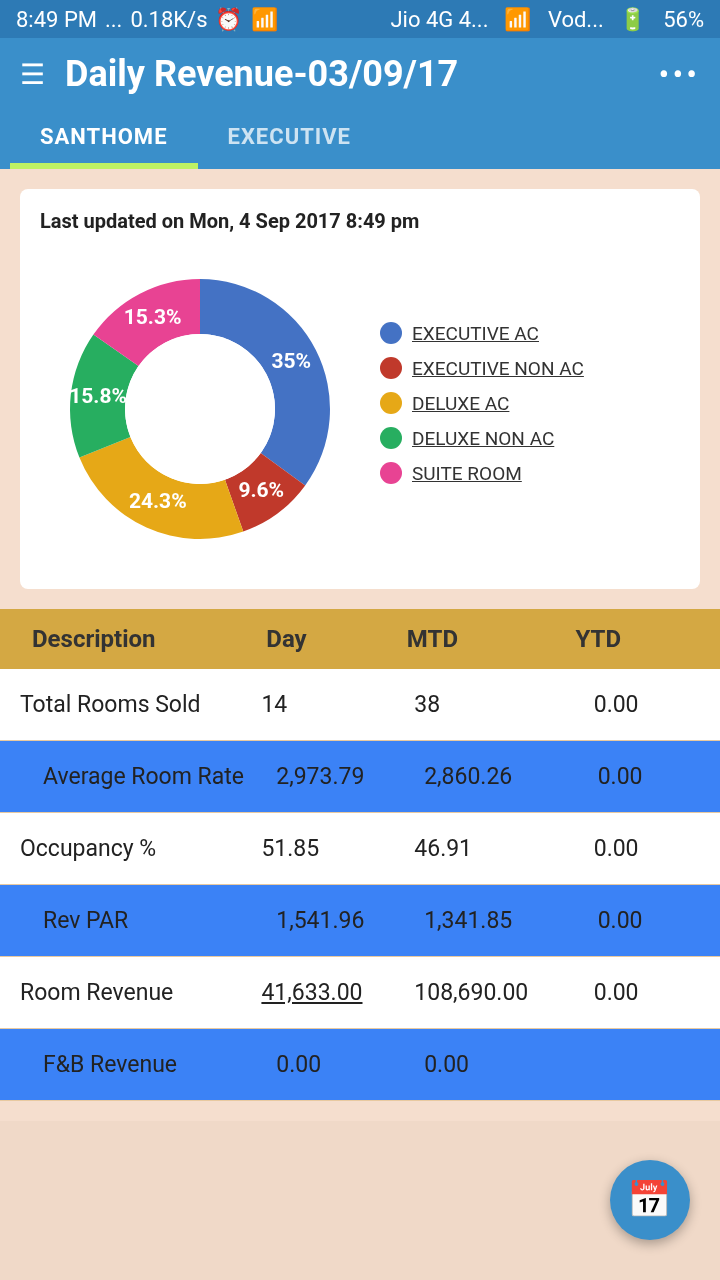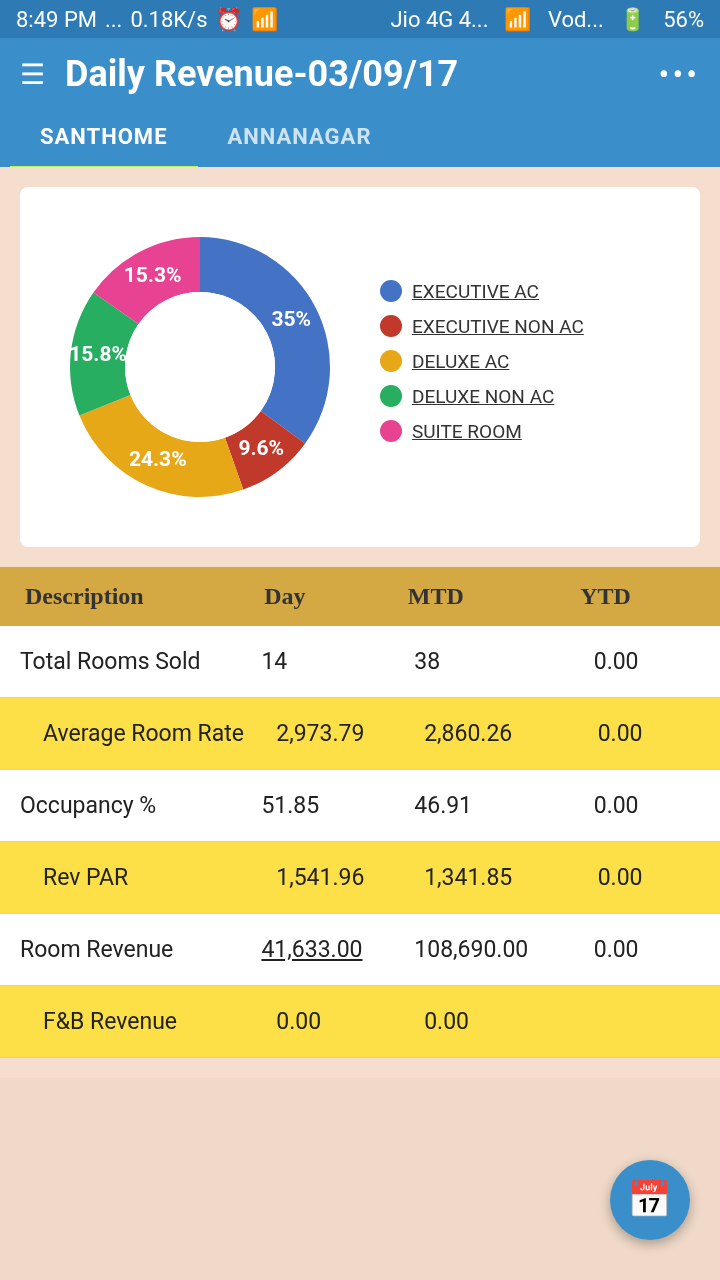--- a/index.html
+++ b/index.html
@@ -43,21 +43,21 @@
       padding: 14px 30px;
       color: rgba(255,255,255,0.75);
       font-size: 22px;
       font-weight: bold;
       cursor: pointer;
       letter-spacing: 1px;
       border-bottom: 4px solid transparent;
     }
     .tab.active {
       color: white;
-      border-bottom: 1px solid #bef264;
+      border-bottom: 6px solid #bef264;
     }
 
     
     .chart-section {
       background: #f5dece;
       padding: 20px;
     }
     .chart-card {
       background: white;
       border-radius: 8px;
@@ -99,41 +99,40 @@
     }
 
     
     .table-section {
       background: #f5dece;
       padding: 0 0 20px 0;
     }
     .table-header {
       background: #d4a843;
       display: flex;
-      padding: 16px 25px;
-      font-family: Liberation Serif, serif;
+      padding: 16px 32px;
     }
     .table-header .col {
       font-size: 24px;
       font-weight: bold;
       color: #333;
     }
     .col-desc { flex: 2.5; }
     .col-day { flex: 1.5; text-align: left; }
     .col-mtd { flex: 1.8; text-align: left; }
     .col-ytd { flex: 1.2; text-align: left; }
 
     .table-row {
       display: flex;
       padding: 22px 20px;
       border-bottom: 1px solid #e8c9a0;
       align-items: flex-end;
       gap: 20px;
     }
-    .table-row.alt { background: #fde047; padding-left: 43px; }
+    .table-row.alt { background: #3b82f6; padding-left: 43px; }
     .table-row.normal { background: white; }
 
     .table-row .col {
       font-size: 23px;
       color: #222;
     }
 
     
     .fab {
       position: fixed;
@@ -175,25 +174,26 @@
 </div>
 
 <div class="header">
   <span class="hamburger">☰</span>
   <span class="header-title">Daily Revenue-03/09/17</span>
   <span class="header-dots">•••</span>
 </div>
 
 <div class="tabs">
   <div class="tab active">SANTHOME</div>
-  <div class="tab">ANNANAGAR</div>
+  <div class="tab">EXECUTIVE</div>
 </div>
 
 <div class="chart-section">
   <div class="chart-card">
+    <div class="chart-updated">Last updated on Mon, 4 Sep 2017 8:49 pm</div>
     <div class="chart-content">
       <div class="donut-wrapper">
         <svg width="320" height="320" viewBox="0 0 320 320">
             <path d="M160,30 A130,130 0 0,1 265.1722092687432,236.41208279802146 L220.67627457812108,204.08389392193547 A75,75 0 0,0 160,85 Z" fill="#4472c4"></path>
             <text x="251.3281687293077" y="113.46597377669644" fill="white" font-size="21" font-weight="bold" text-anchor="middle" dominant-baseline="middle">35%</text>
             <path d="M265.1722092687432,236.41208279802146 A130,130 0 0,1 203.2665407879883,282.5887696660724 L184.96146583922402,230.72429019196483 A75,75 0 0,0 220.67627457812108,204.08389392193547 Z" fill="#c0392b"></path>
             <text x="221.2852607633957" y="242.16061594926484" fill="white" font-size="21" font-weight="bold" text-anchor="middle" dominant-baseline="middle">9.6%</text>
             <path d="M203.2665407879883,282.5887696660724 A130,130 0 0,1 39.43213006649404,208.6146967459141 L90.4416134999004,188.04694043033504 A75,75 0 0,0 184.96146583922402,230.72429019196483 Z" fill="#e6a817"></path>
             <text x="117.8197782429764" y="253.41883585513315" fill="white" font-size="21" font-weight="bold" text-anchor="middle" dominant-baseline="middle">24.3%</text>
             <path d="M39.43213006649404,208.6146967459141 A130,130 0 0,1 53.40622578769117,85.58382367270322 L98.50359180059107,117.06759058040569 A75,75 0 0,0 90.4416134999004,188.04694043033504 Z" fill="#27ae60"></path>

